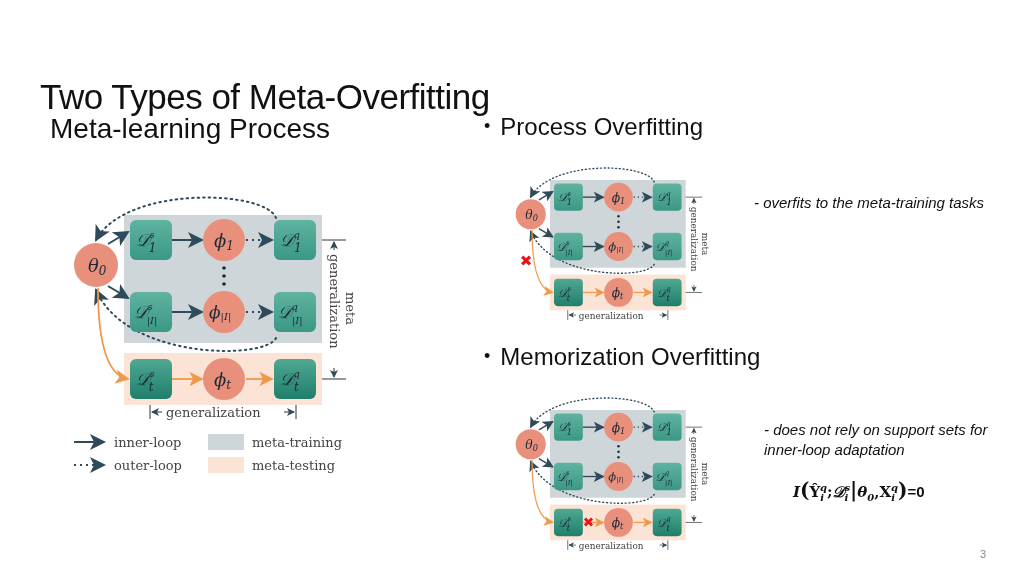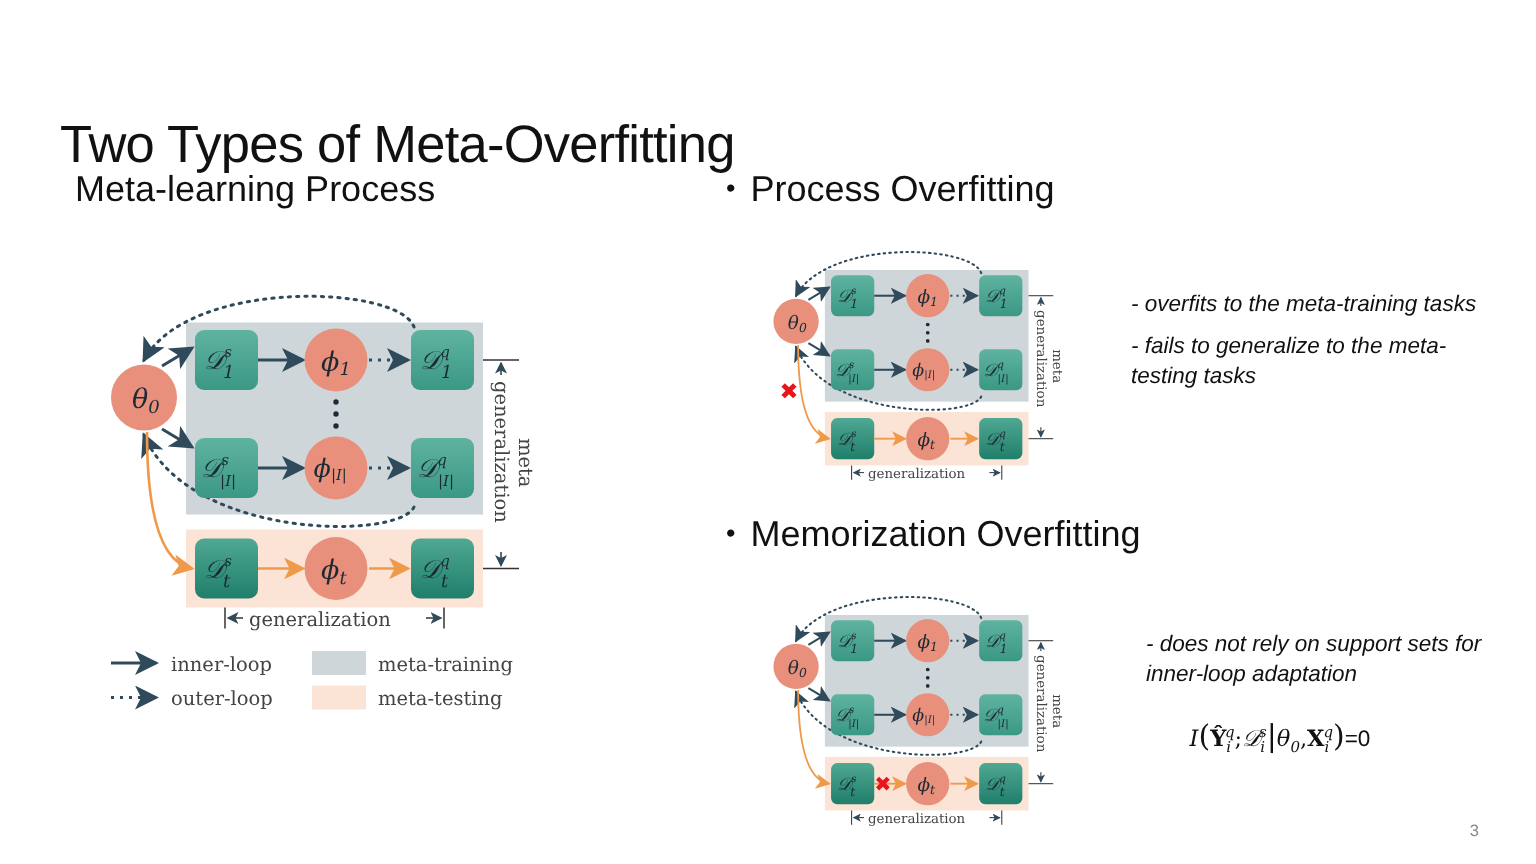--- a/index.html
+++ b/index.html
@@ -1,20 +1,20 @@
 <!DOCTYPE html>
 <html><head>
 <meta charset="utf-8">
 <style>
   * { box-sizing: border-box; margin: 0; padding: 0; }
   html, body { width: 1024px; height: 576px; background: #ffffff; overflow: hidden; }
   body { position: relative; font-family: "Liberation Sans", "DejaVu Sans", sans-serif; color: #111; }
 
   .slide-title { position: absolute; left: 40px; top: 36px; font-size: 35px; letter-spacing: -0.5px; color: #111; margin-top: 41px; }
-  .subhead { position: absolute; font-size: 24px; color: #111; }
+  .subhead { position: absolute; font-size: 28px; color: #111; }
   .bullet-head { position: absolute; font-size: 24px; color: #111; }
   .bullet-head .dot { display: inline-block; margin-right: 10px; font-size: 18px; vertical-align: 3px; }
   .note { position: absolute; font-size: 15px; line-height: 20px; color: #111; }
   .note p { margin-bottom: 8px; font-style: italic; }
   .formula { position: absolute; font-family: "DejaVu Serif", "Liberation Serif", serif; font-size: 15px; color: #111; }
   .formula .it { font-style: italic; }
   .formula sub, .formula sup { font-size: 10px; font-style: italic; }
   .page-num { position: absolute; right: 38px; bottom: 16px; font-size: 11px; color: #888; }
 
   svg.diagram { position: absolute; overflow: visible; }
@@ -31,28 +31,27 @@
 <div class="bullet-head" style="left:484px; top:113px;">
   <span class="dot">•</span><span>Process Overfitting</span>
 </div>
 
 <div class="bullet-head" style="left:484px; top:343px;">
   <span class="dot">•</span><span>Memorization Overfitting</span>
 </div>
 
 <div class="note" style="left:754px; top:193px; width:245px;">
   <p>- overfits to the meta-training tasks</p>
-  <p>- fails to generalize to the meta-testing tasks</p>
 </div>
 
 <div class="note" style="left:764px; top:420px; width:245px;">
   <p>- does not rely on support sets for inner-loop adaptation</p>
 </div>
 
-<div class="formula" style="left:793px; top:478px;">
+<div class="formula" style="left:793px; top:478px;font-weight:bold;">
   <span class="it">I</span><span style="font-size:20px">(</span><b>Ŷ</b><sub>i</sub><sup style="margin-left:-4px">q</sup><span>;</span><span class="it">𝒟</span><sub>i</sub><sup style="margin-left:-4px">s</sup><span style="font-size:20px">|</span><span class="it">θ</span><sub>0</sub><span>,</span><b>X</b><sub>i</sub><sup style="margin-left:-4px">q</sup><span style="font-size:20px">)</span><span style="font-family:'Liberation Sans',sans-serif">=0</span>
 </div>
 
 <div class="page-num">3</div>
 
 <div id="diag-main">
     <svg class="diagram" viewBox="0 0 300 290" xmlns="http://www.w3.org/2000/svg" width="300" height="290" style="left: 66px; top: 180px;">
     <defs>
       <marker id="ah-dark" markerWidth="8" markerHeight="8" refX="7" refY="4" orient="auto">
           <path d="M0,0 L8,4 L0,8 L2,4 z" fill="#2f4a5a"></path>

